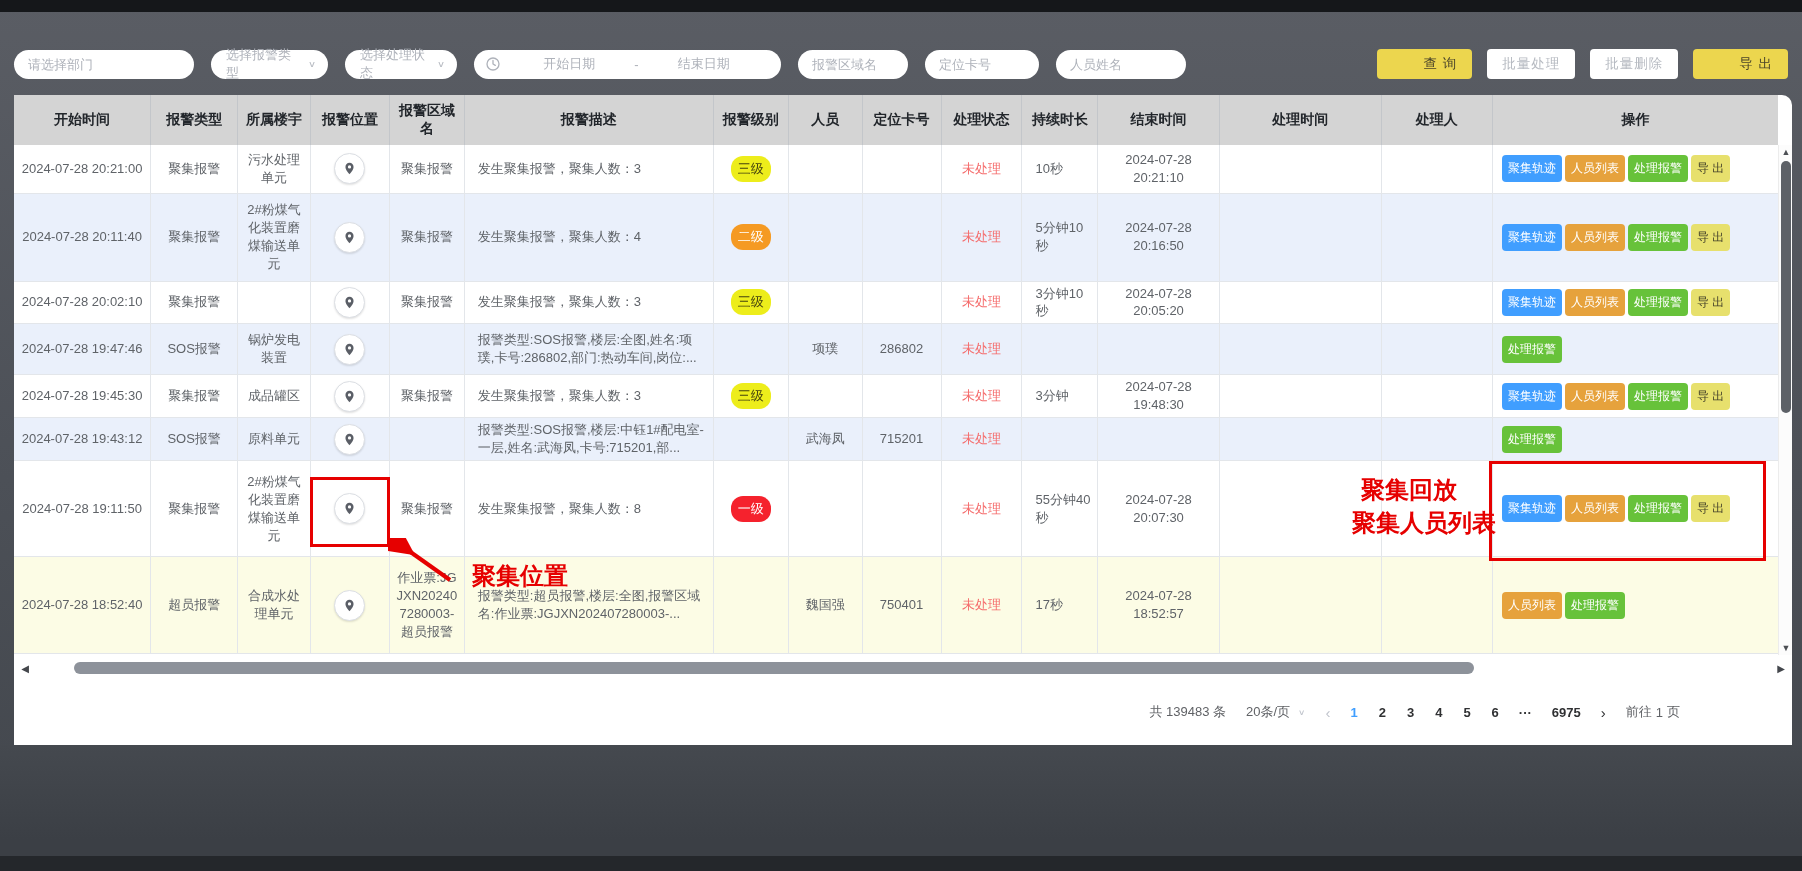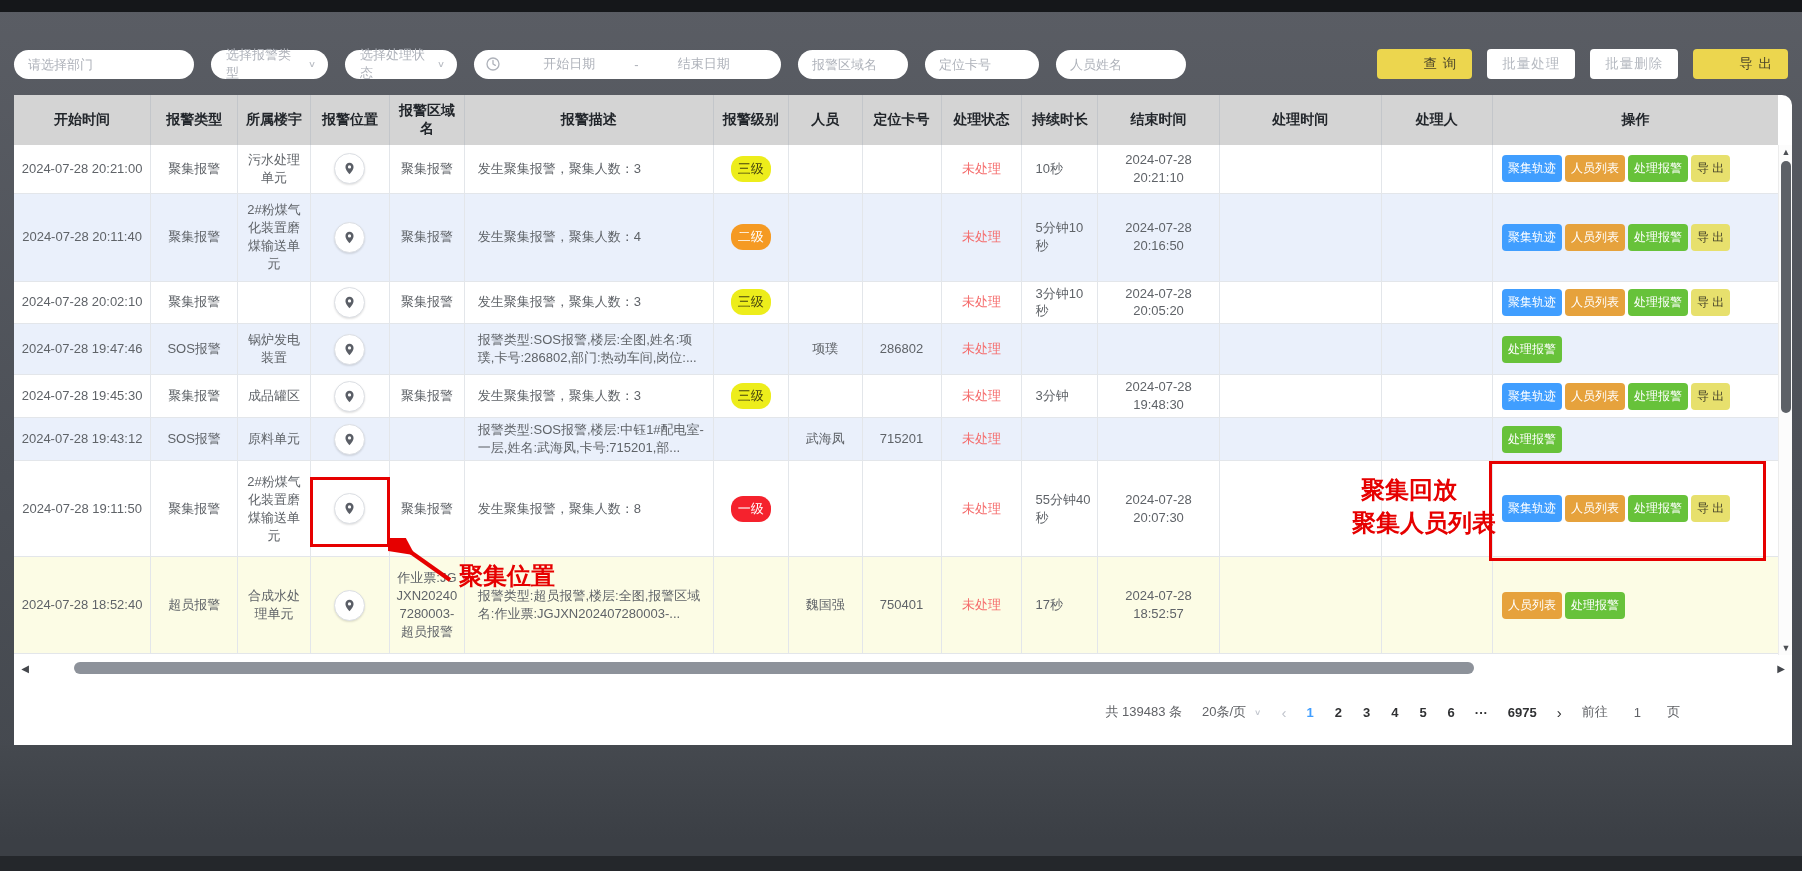--- a/index.html
+++ b/index.html
@@ -65,21 +65,21 @@
            display:flex; align-items:center; justify-content:flex-end;
            padding-right:112px; gap:20px; font-size:13px; color:#606266; background:#fff; }
   .pg-size { display:flex; align-items:center; gap:8px; cursor:pointer; }
   .pg-chevron { color:#c0c4cc; font-size:10px; transform:scaleY(.8); }
   .pg-prev { color:#c0c4cc; font-size:15px; cursor:pointer; }
   .pg-next { color:#303133; font-size:15px; cursor:pointer; }
   .pg-pages { display:flex; gap:21px; }
   .page-num { color:#303133; font-weight:600; cursor:pointer; }
   .page-num.active { color:#409eff; }
   .pg-dots, .pg-last { color:#303133; font-weight:600; cursor:pointer; }
-  .pg-goto { display:flex; align-items:center; gap:26px; }
+  .pg-goto { display:flex; align-items:center; gap:4px; }
   
   .ann { position:absolute; z-index:30; }
   .ann-box { border:3px solid #e60000; }
   .ann-text { color:#e60000; font-size:24px; font-weight:bold; white-space:nowrap; }
   
   .footer { position:absolute; left:0; top:745px; width:100%; height:126px;
             background:linear-gradient(180deg,#45494f 0%,#3b3f45 75%); }
   .footer-band { position:absolute; left:0; bottom:0; width:100%; height:15px; background:#24272b; }
 </style>
 </head>
@@ -356,21 +356,21 @@
 
   <div class="ann ann-box" style="left:310px; top:477px; width:80px; height:70px;"></div>
   <svg class="ann" style="left:388px; top:538px;" width="72" height="48">
     <defs>
       <marker id="ah" markerWidth="8" markerHeight="8" refX="4" refY="4" orient="auto">
         <path d="M8 0L0 4l8 4z" fill="#e60000"></path>
       </marker>
     </defs>
     <line x1="62" y1="42" x2="14" y2="8" stroke="#e60000" stroke-width="4" marker-end="url(#ah)"></line>
   </svg>
-  <div class="ann ann-text" style="left:459px; top:560px;">聚集位置</div>
+  <div class="ann ann-text" style="left:472px; top:560px;">聚集位置</div>
   <div class="ann ann-text" style="left:1361px; top:474px;">聚集回放</div>
   <div class="ann ann-text" style="left:1328px; top:507px;margin-left:24px;">聚集人员列表</div>
   <div class="ann ann-box" style="left:1489px; top:461px; width:277px; height:100px;"></div>
 
   <div class="footer">
     <div class="footer-band"></div>
   </div>
 </div>
 
 </body></html>

